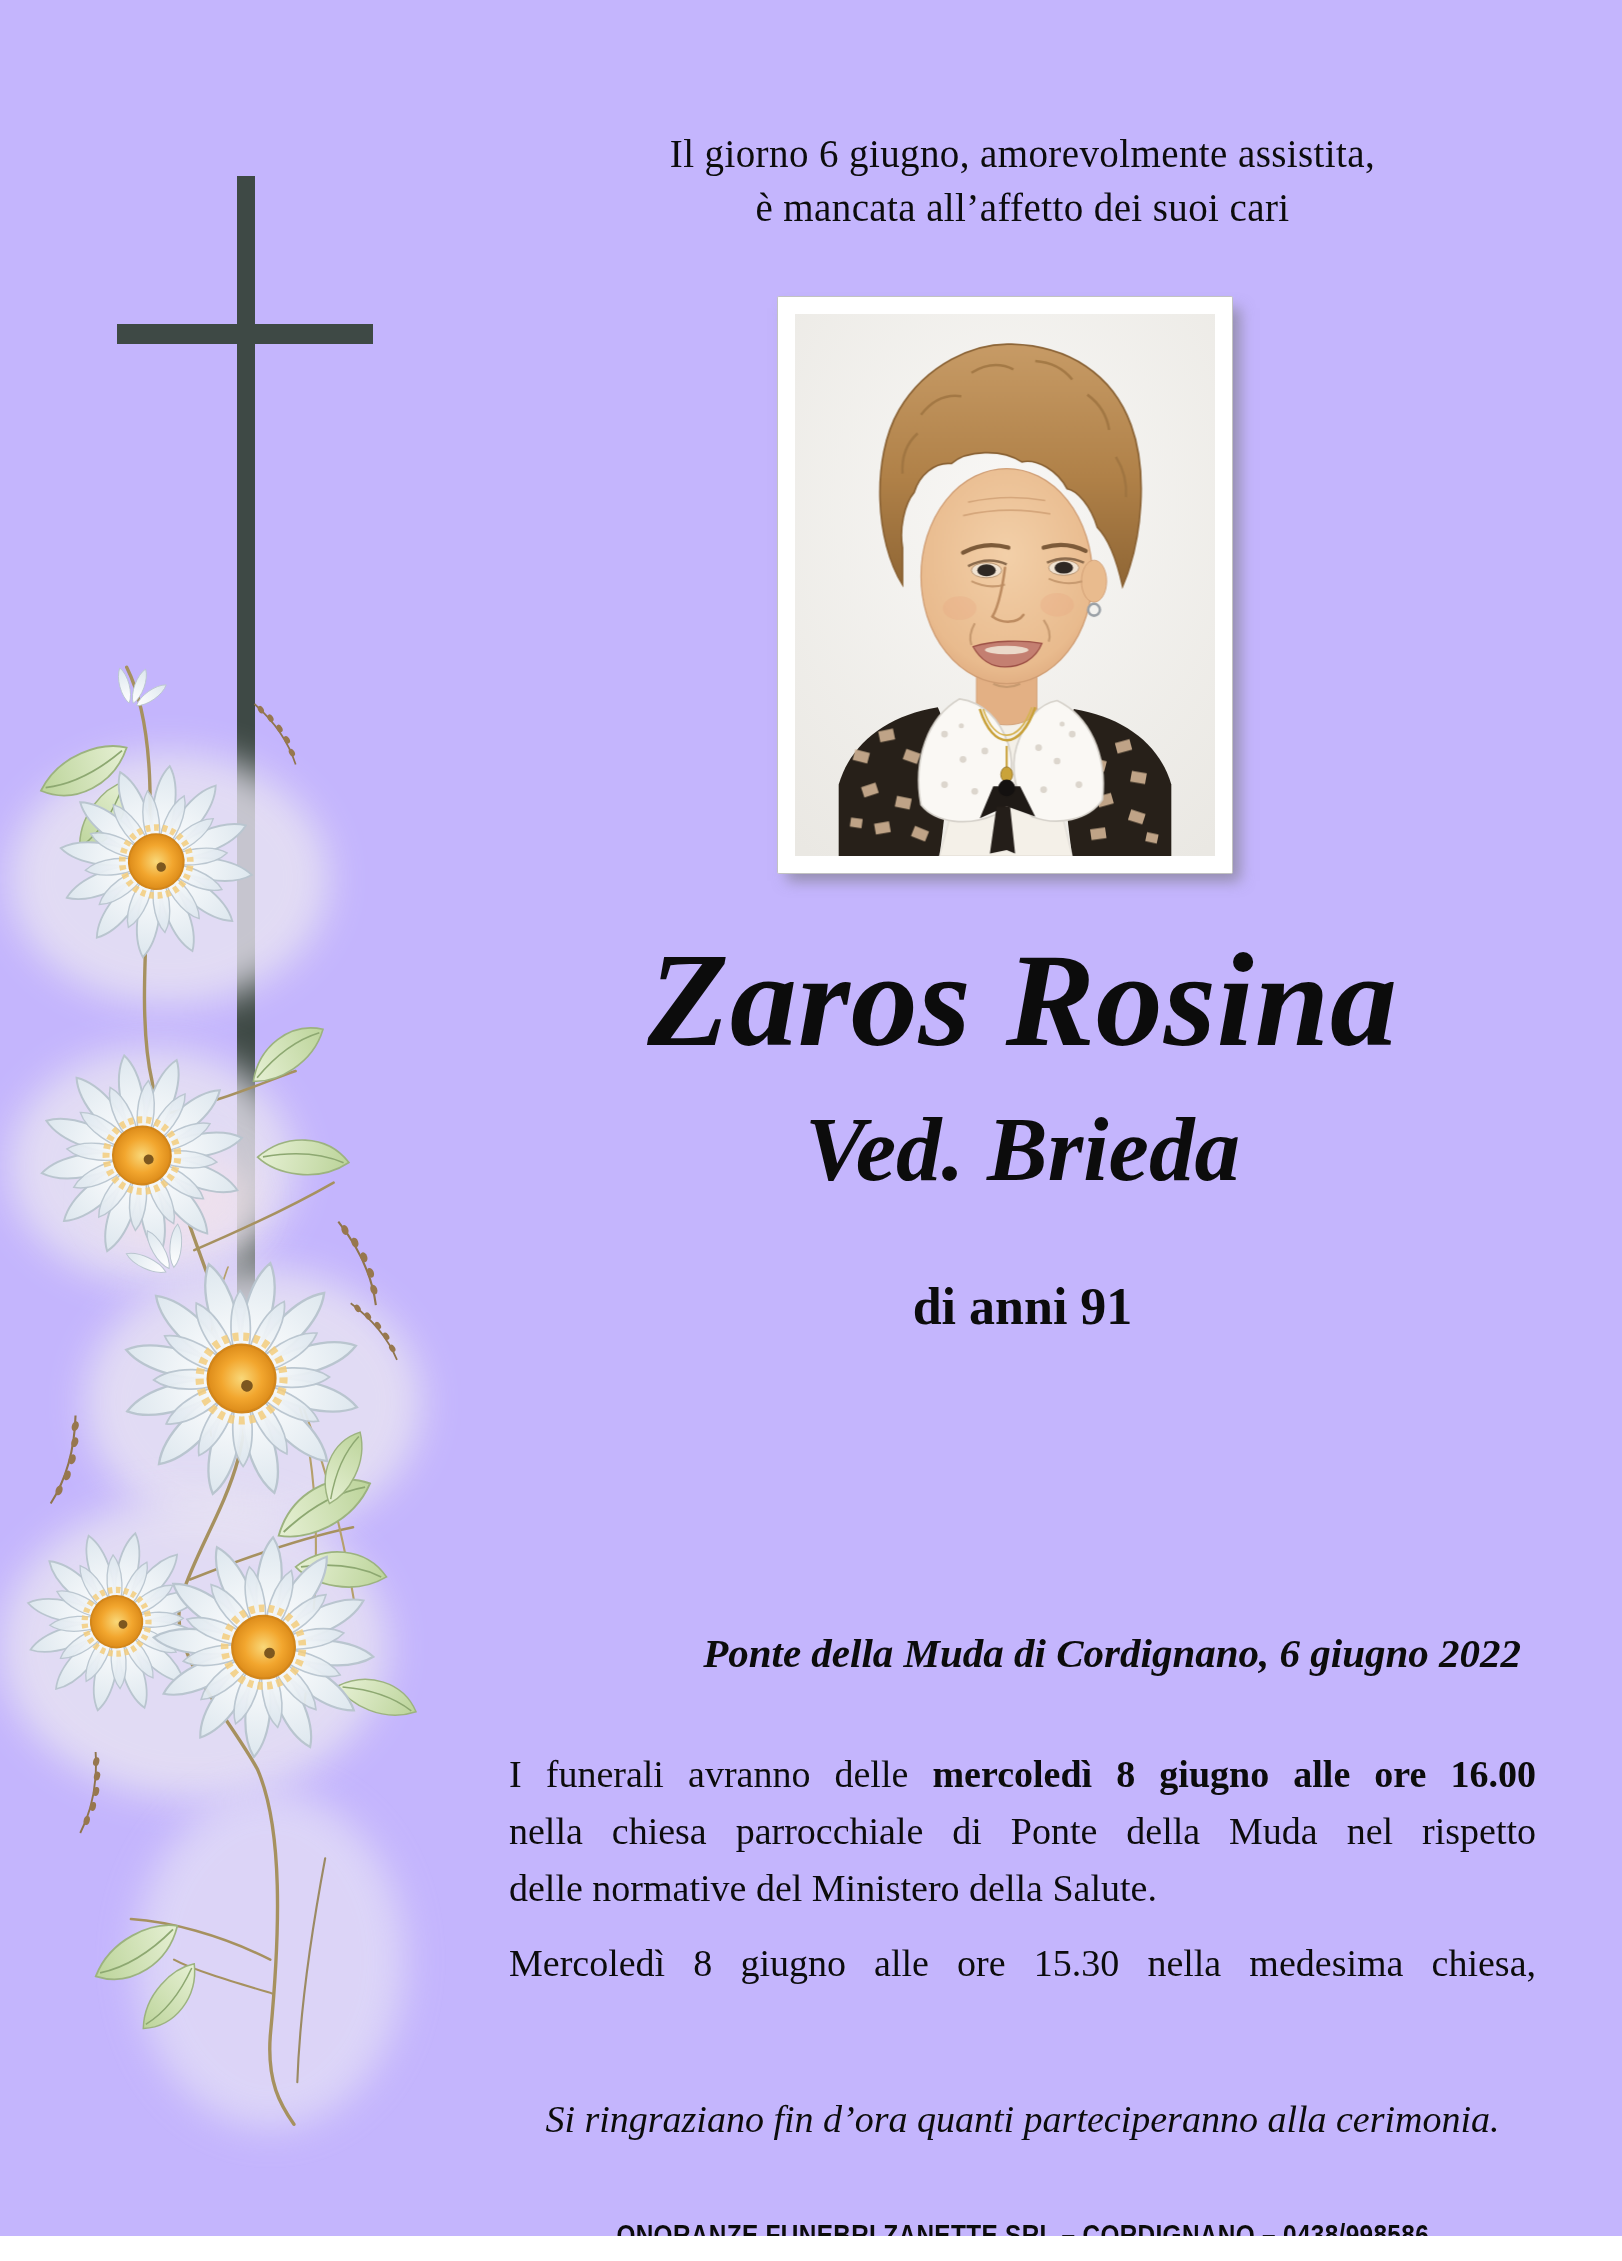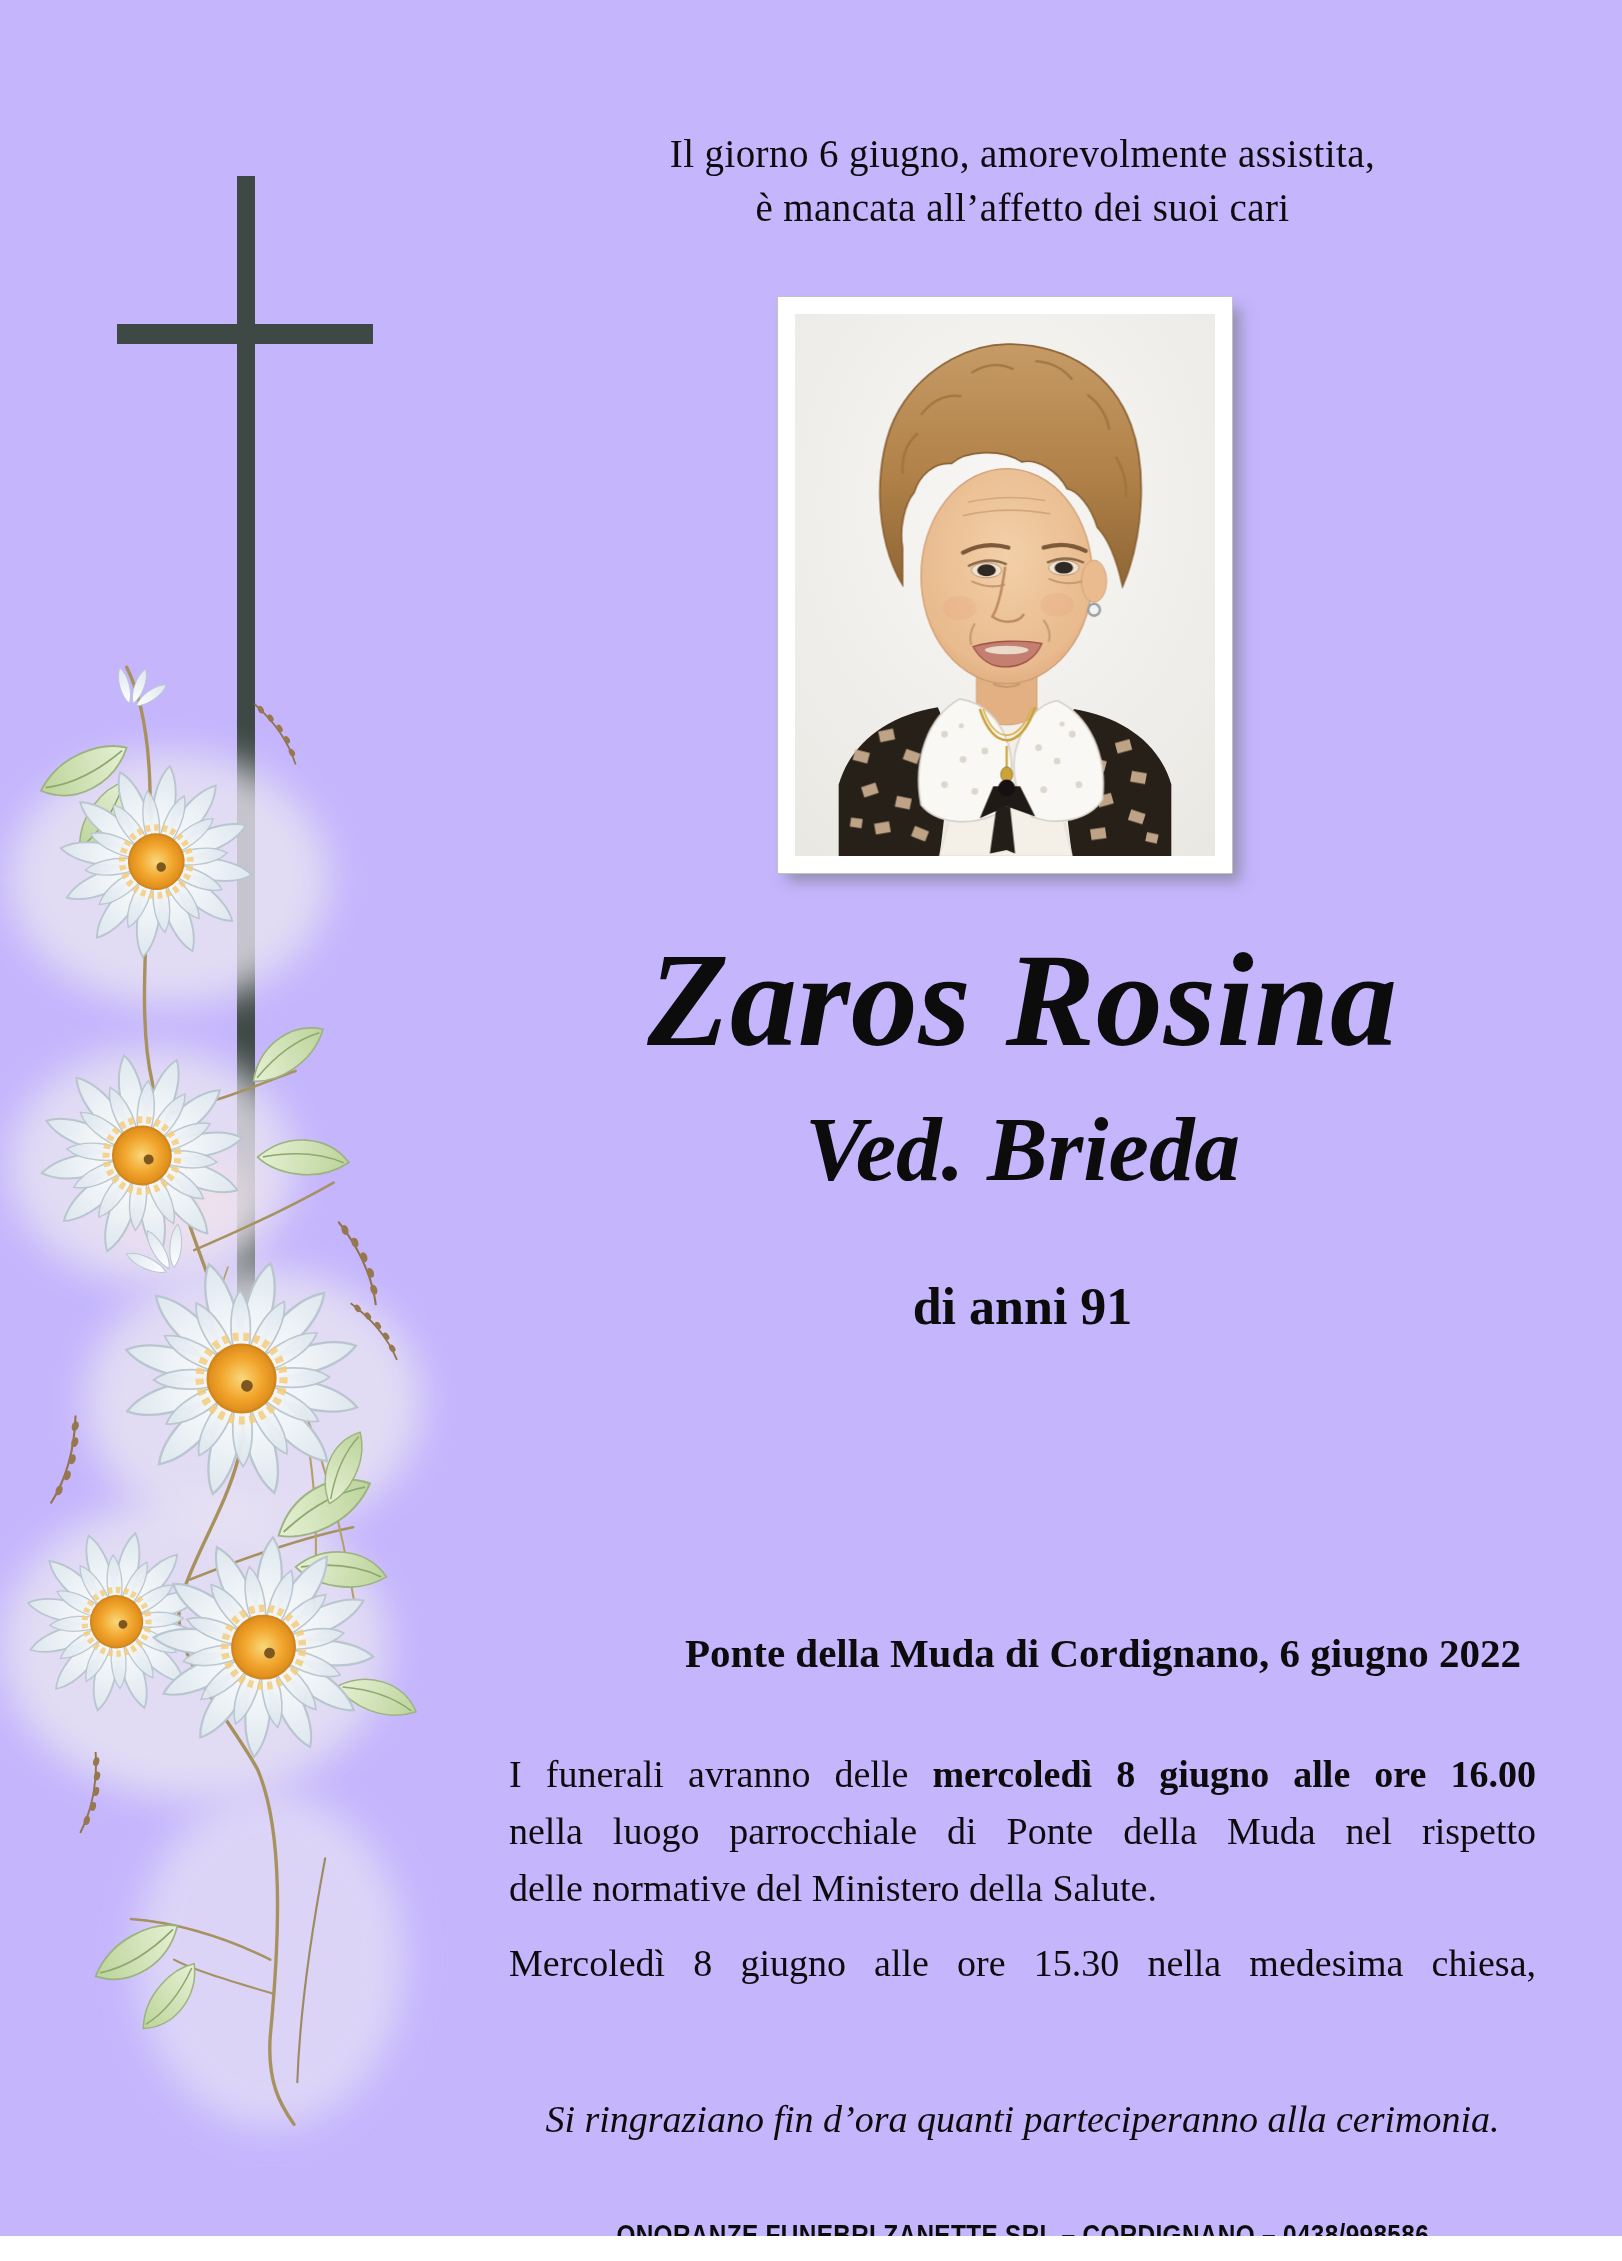--- a/index.html
+++ b/index.html
@@ -18,21 +18,21 @@
   .intro{top:127px;font-size:39px;line-height:54px;letter-spacing:0.4px}
   .name{top:923px;font-size:134px;line-height:1.16;font-weight:bold;font-style:italic;letter-spacing:0.8px}
   .ved{top:1095px;font-size:91px;line-height:1.2;font-weight:bold;font-style:italic}
   .age{top:1273px;font-size:52px;line-height:1.3;font-weight:bold}
   .announce{top:1413px;font-size:38px;line-height:59px}
   .funeral{top:1746px;font-size:38px;line-height:57px}
   .rosary{top:1935px;font-size:38px;line-height:57px}
   .jline{text-align:justify;text-align-last:justify}
   .jlast{text-align:left}
   .b{font-weight:bold}
-  .dateline{top:1629px;font-size:41px;font-weight:bold;text-align:right;padding-right:15px}
+  .dateline{top:1629px;font-size:41px;font-weight:bold;font-style:italic;text-align:right;padding-right:15px}
   .thanks{top:2097px;font-size:38px;font-style:italic}
   .footer{position:absolute;left:509px;top:2219px;width:1027px;text-align:center;
           font-family:"Liberation Sans","DejaVu Sans",sans-serif;font-weight:bold;font-size:29px}
   .footer .narrow{display:inline-block;transform:scaleX(.84);transform-origin:50% 50%;letter-spacing:0.4px;white-space:nowrap}
 
   
   .photo{position:absolute;left:777px;top:296px;width:456px;height:578px;background:#ffffff;
          border:0.8px solid #c2c2c2;padding:17px;border-radius:1.7px;
          box-shadow:8.5px 10px 13.5px -1.7px rgba(110,110,110,.55)}
   .photo svg{width:100%;height:100%;display:block}
@@ -305,21 +305,21 @@
 
   <div class="block name center">Zaros Rosina</div>
   <div class="block ved center">Ved. Brieda</div>
   <div class="block age center">di anni 91</div>
 
 
   <div class="block dateline">Ponte della Muda di Cordignano, 6 giugno 2022</div>
 
   <div class="block funeral">
     <div class="jline"><span>I funerali avranno delle </span><span class="b">mercoledì 8 giugno alle ore 16.00</span></div>
-    <div class="jline">nella luogo parrocchiale di Ponte della Muda nel rispetto</div>
+    <div class="jline">nella chiesa parrocchiale di Ponte della Muda nel rispetto</div>
     <div class="jlast">delle normative del Ministero della Salute.</div>
   </div>
 
   <div class="block rosary">
     <div class="jline">Mercoledì 8 giugno alle ore 15.30 nella medesima chiesa,</div>
   </div>
 
   <div class="block thanks center">Si ringraziano fin d’ora quanti parteciperanno alla cerimonia.</div>
 
   <div class="footer">

